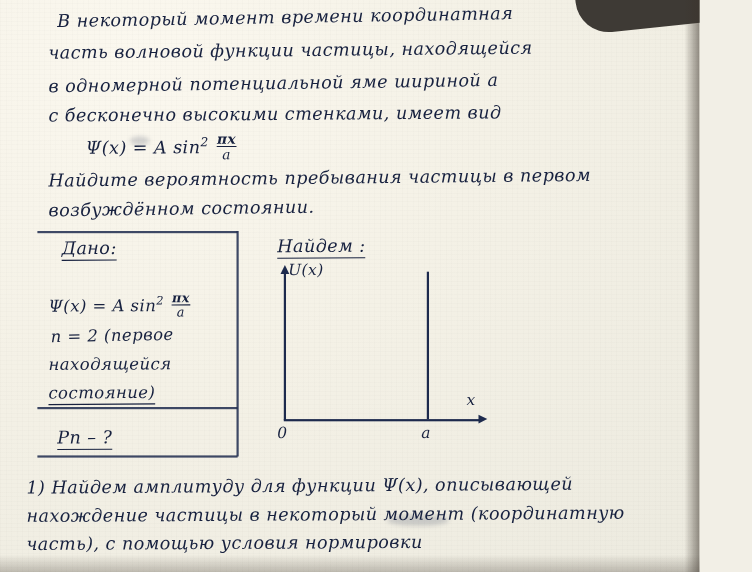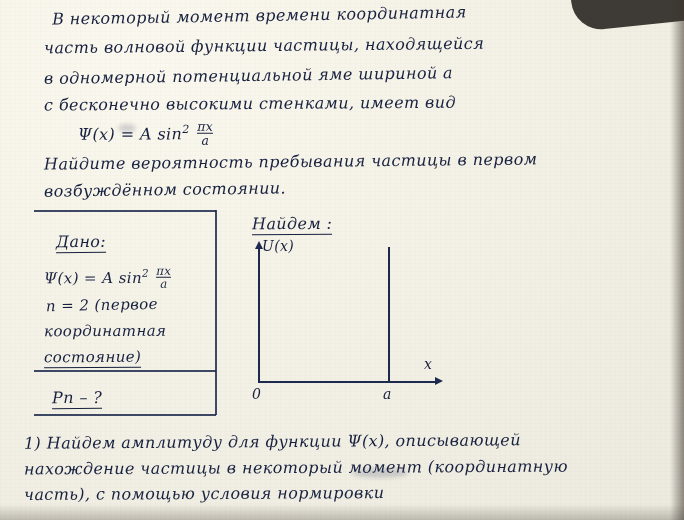--- a/index.html
+++ b/index.html
@@ -8,21 +8,21 @@
   }
   body {
     width: 684px;
     height: 520px;
     background: #f2efe6;
     font-family: "DejaVu Sans", sans-serif;
     overflow: hidden;
   }
   #sheet {
     position: relative;
-    width: 684px;
+    width: 636px;
     height: 520px;
     background:
       radial-gradient(ellipse at 20% 10%, #fbf8ef 0%, #f4f1e6 45%, #eceadf 100%);
     overflow: hidden;
   }
   
   #sheet:before {
     content: "";
     position: absolute;
     inset: 0;
@@ -80,21 +80,21 @@
   .r6  { transform: rotate(-0.3deg); }
 
   .frac {
     display: inline-block;
     text-align: center;
     vertical-align: -0.45em;
     font-size: 0.78em;
     line-height: 1.05;
     margin: 0 2px;
   }
-  .frac .num { display: block; }
+  .frac .num { display: block; font-weight: bold; }
   .frac .den { display: block; border-top: 1px solid #17213f; }
 
   .sup { font-size: 0.7em; vertical-align: super; }
 
   
   .rule {
     position: absolute;
     background: #1d2a4d;
     height: 1.5px;
     opacity: 0.85;
@@ -157,33 +157,33 @@
     <span>A sin</span><span class="sup">2</span>
     <span class="frac">
       <span class="num">πx</span>
       <span class="den">a</span>
     </span>
   </div>
 
   <div class="hw ln r2" style="left:44px; top:152px;">Найдите вероятность пребывания частицы в первом</div>
   <div class="hw ln r3" style="left:44px; top:180px;">возбуждённом состоянии.</div>
 
-  <div class="hw ln r4 underline-txt" style="left:56px; top:232px;">Дано:</div>
+  <div class="hw ln r4 underline-txt" style="left:56px; top:216px;">Дано:</div>
 
   <div class="hw thin r6" style="left:44px; top:265px;">
     <span>Ψ(x) =</span>
     <span>A sin</span><span class="sup">2</span>
     <span class="frac">
       <span class="num">πx</span>
       <span class="den">a</span>
     </span>
   </div>
 
   <div class="hw thin r5" style="left:46px; top:296px;">n = 2 (первое</div>
-  <div class="hw thin r6" style="left:44px; top:322px;">координатная</div>
+  <div class="hw thin r6" style="left:44px; top:322px;">находящейся</div>
   <div class="hw thin r4 underline-txt" style="left:44px; top:348px;text-align:center;">состояние)</div>
 
   <div class="hw ln r6 underline-txt" style="left:52px; top:388px;">Pn – ?</div>
 
   <div class="rule" style="left:34px; top:210px; width:182px;"></div>
   <div class="rule" style="left:34px; top:370px; width:182px;"></div>
   <div class="rule" style="left:34px; top:414px; width:182px;"></div>
   <div class="vrule" style="left:215px; top:210px; height:205px;"></div>
 
   <div class="hw ln r6 underline-txt" style="left:252px; top:214px;">Найдем :</div>

